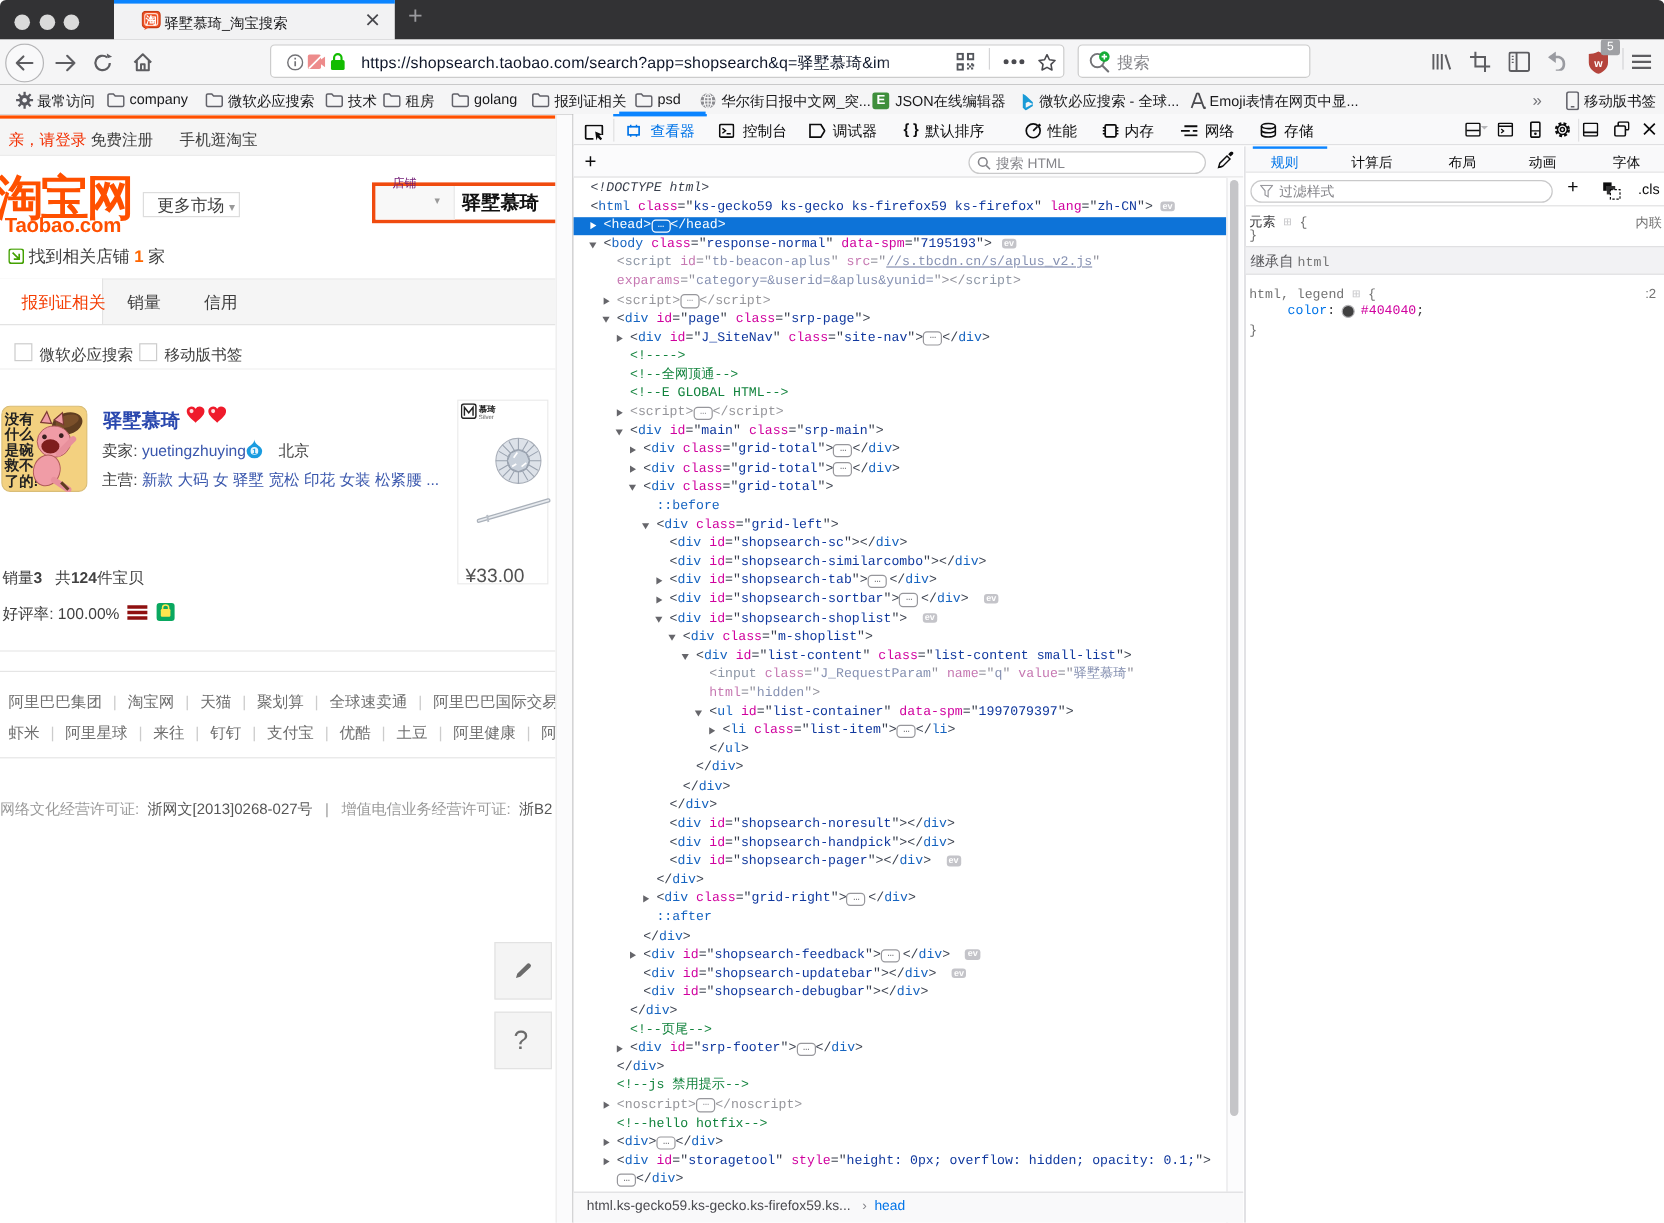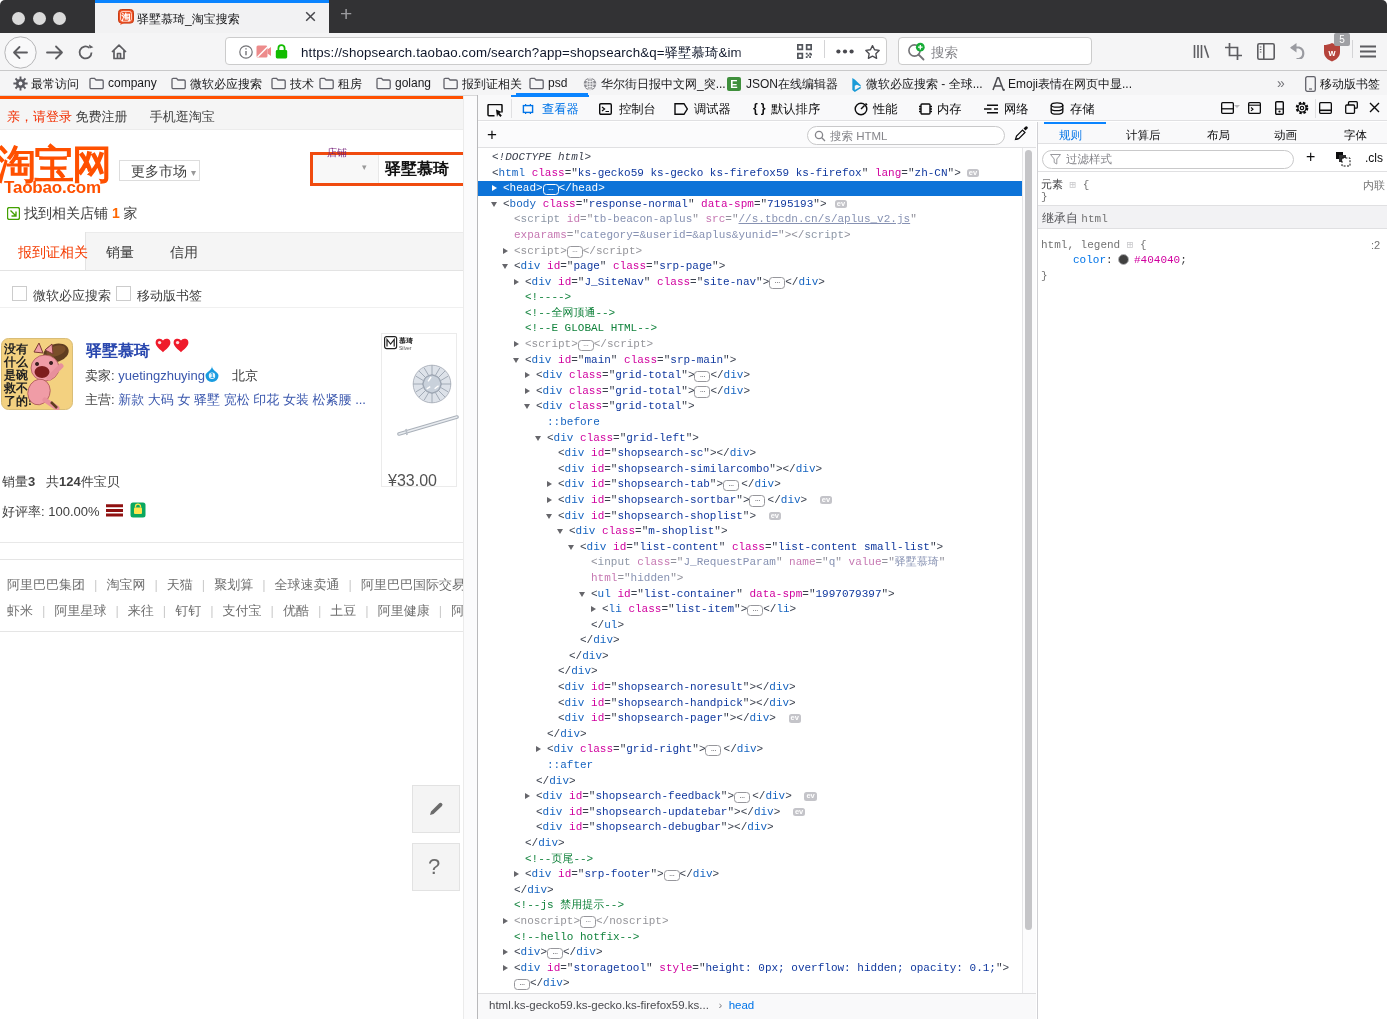--- a/index.html
+++ b/index.html
@@ -301,20 +301,21 @@
 <path d="M2 20 L60 3" stroke="#aab1ba" stroke-width="3.6" stroke-linecap="round"></path>
 <path d="M2 20 L60 3" stroke="#e9ecf0" stroke-width="1.4" stroke-linecap="round"></path>
 <path d="M10 21 L9 15" stroke="#b8bec6" stroke-width="1.6"></path>
     </svg>
 <div class="a" style="left:388px;top:376px;font-size:16px;color:#525252">¥33.00</div>
 <div class="a" style="left:0;top:446px;width:463px;height:1px;background:#e8e8e8"></div>
 <div class="a" style="left:0;top:463px;width:463px;height:1px;background:#e5e5e5"></div>
 <div class="a" style="left:7px;top:480px;font-size:13px;color:#6e6e6e;white-space:nowrap">阿里巴巴集团<i style="font-style:normal;color:#ccc;margin:0 9px">|</i>淘宝网<i style="font-style:normal;color:#ccc;margin:0 9px">|</i>天猫<i style="font-style:normal;color:#ccc;margin:0 9px">|</i>聚划算<i style="font-style:normal;color:#ccc;margin:0 9px">|</i>全球速卖通<i style="font-style:normal;color:#ccc;margin:0 9px">|</i>阿里巴巴国际交易市场</div>
 <div class="a" style="left:7px;top:506px;font-size:13px;color:#6e6e6e;white-space:nowrap">虾米<i style="font-style:normal;color:#ccc;margin:0 9px">|</i>阿里星球<i style="font-style:normal;color:#ccc;margin:0 9px">|</i>来往<i style="font-style:normal;color:#ccc;margin:0 9px">|</i>钉钉<i style="font-style:normal;color:#ccc;margin:0 9px">|</i>支付宝<i style="font-style:normal;color:#ccc;margin:0 9px">|</i>优酷<i style="font-style:normal;color:#ccc;margin:0 9px">|</i>土豆<i style="font-style:normal;color:#ccc;margin:0 9px">|</i>阿里健康<i style="font-style:normal;color:#ccc;margin:0 9px">|</i>阿</div>
 <div class="a" style="left:0;top:535px;width:463px;height:1px;background:#e5e5e5"></div>
+<div class="a" style="left:0px;top:570px;font-size:12.5px;color:#9a9a9a;white-space:nowrap">网络文化经营许可证:&nbsp;&nbsp;<span style="color:#555">浙网文[2013]0268-027号</span>&nbsp;&nbsp; | &nbsp;&nbsp;增值电信业务经营许可证:&nbsp;&nbsp;<span style="color:#555">浙B2</span></div>
 <div class="a" style="left:412px;top:689px;width:48px;height:48px;background:#f4f4f4;border:1px solid #e2e2e2"></div>
 <div class="a" style="left:412px;top:747px;width:48px;height:48px;background:#f4f4f4;border:1px solid #e2e2e2"></div>
 <div class="a" style="left:412px;top:805px;width:48px;height:48px;background:#f4f4f4;border:1px solid #e2e2e2"></div>
 <svg class="a" style="left:428px;top:705px" width="16" height="16" viewBox="0 0 16 16">
 <path d="M2 14 L3 10.5 L11 2.5 a1.8 1.8 0 0 1 3 2.5 L5.5 13 Z" fill="#6b6b6b"></path>
     </svg>
 <div class="a" style="left:428px;top:758px;font-size:22px;color:#6b6b6b">?</div>
 <svg class="a" style="left:427px;top:820px" width="18" height="18" viewBox="0 0 18 18">
 <circle cx="9" cy="9" r="8" fill="none" stroke="#6b6b6b" stroke-width="1.5"></circle>
 <path d="M9 4.5 V9 L12 11" stroke="#6b6b6b" stroke-width="1.5" fill="none"></path>

